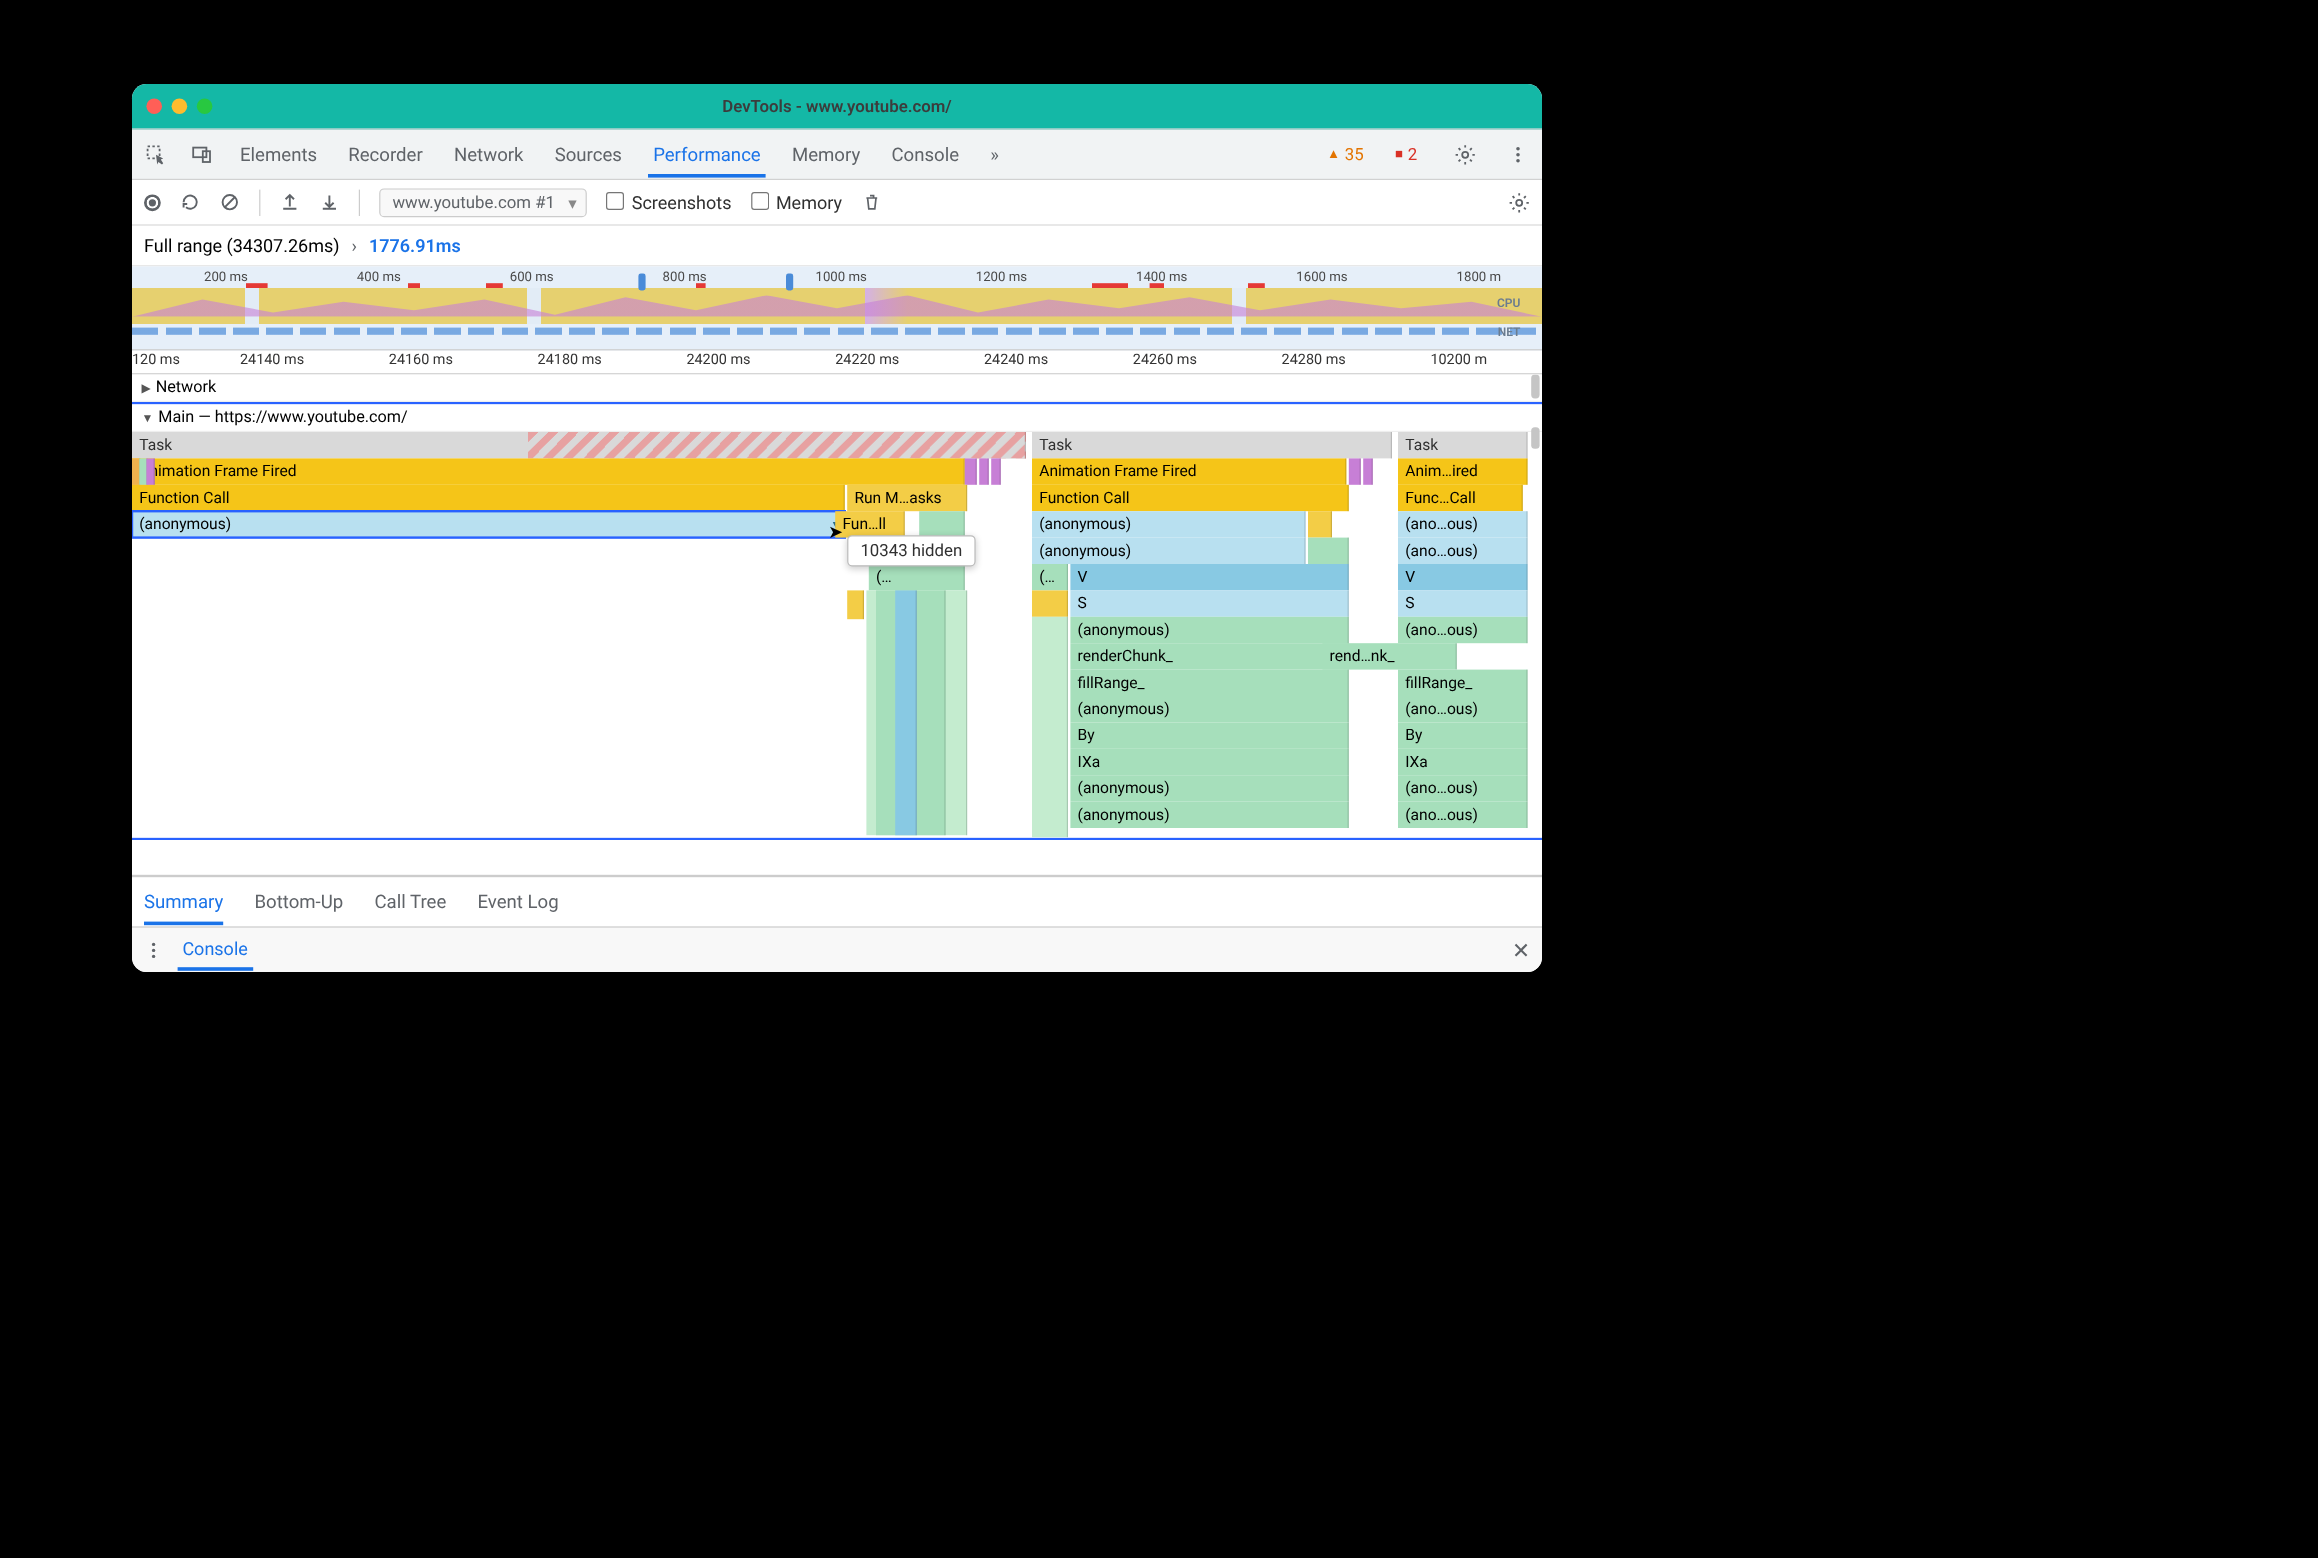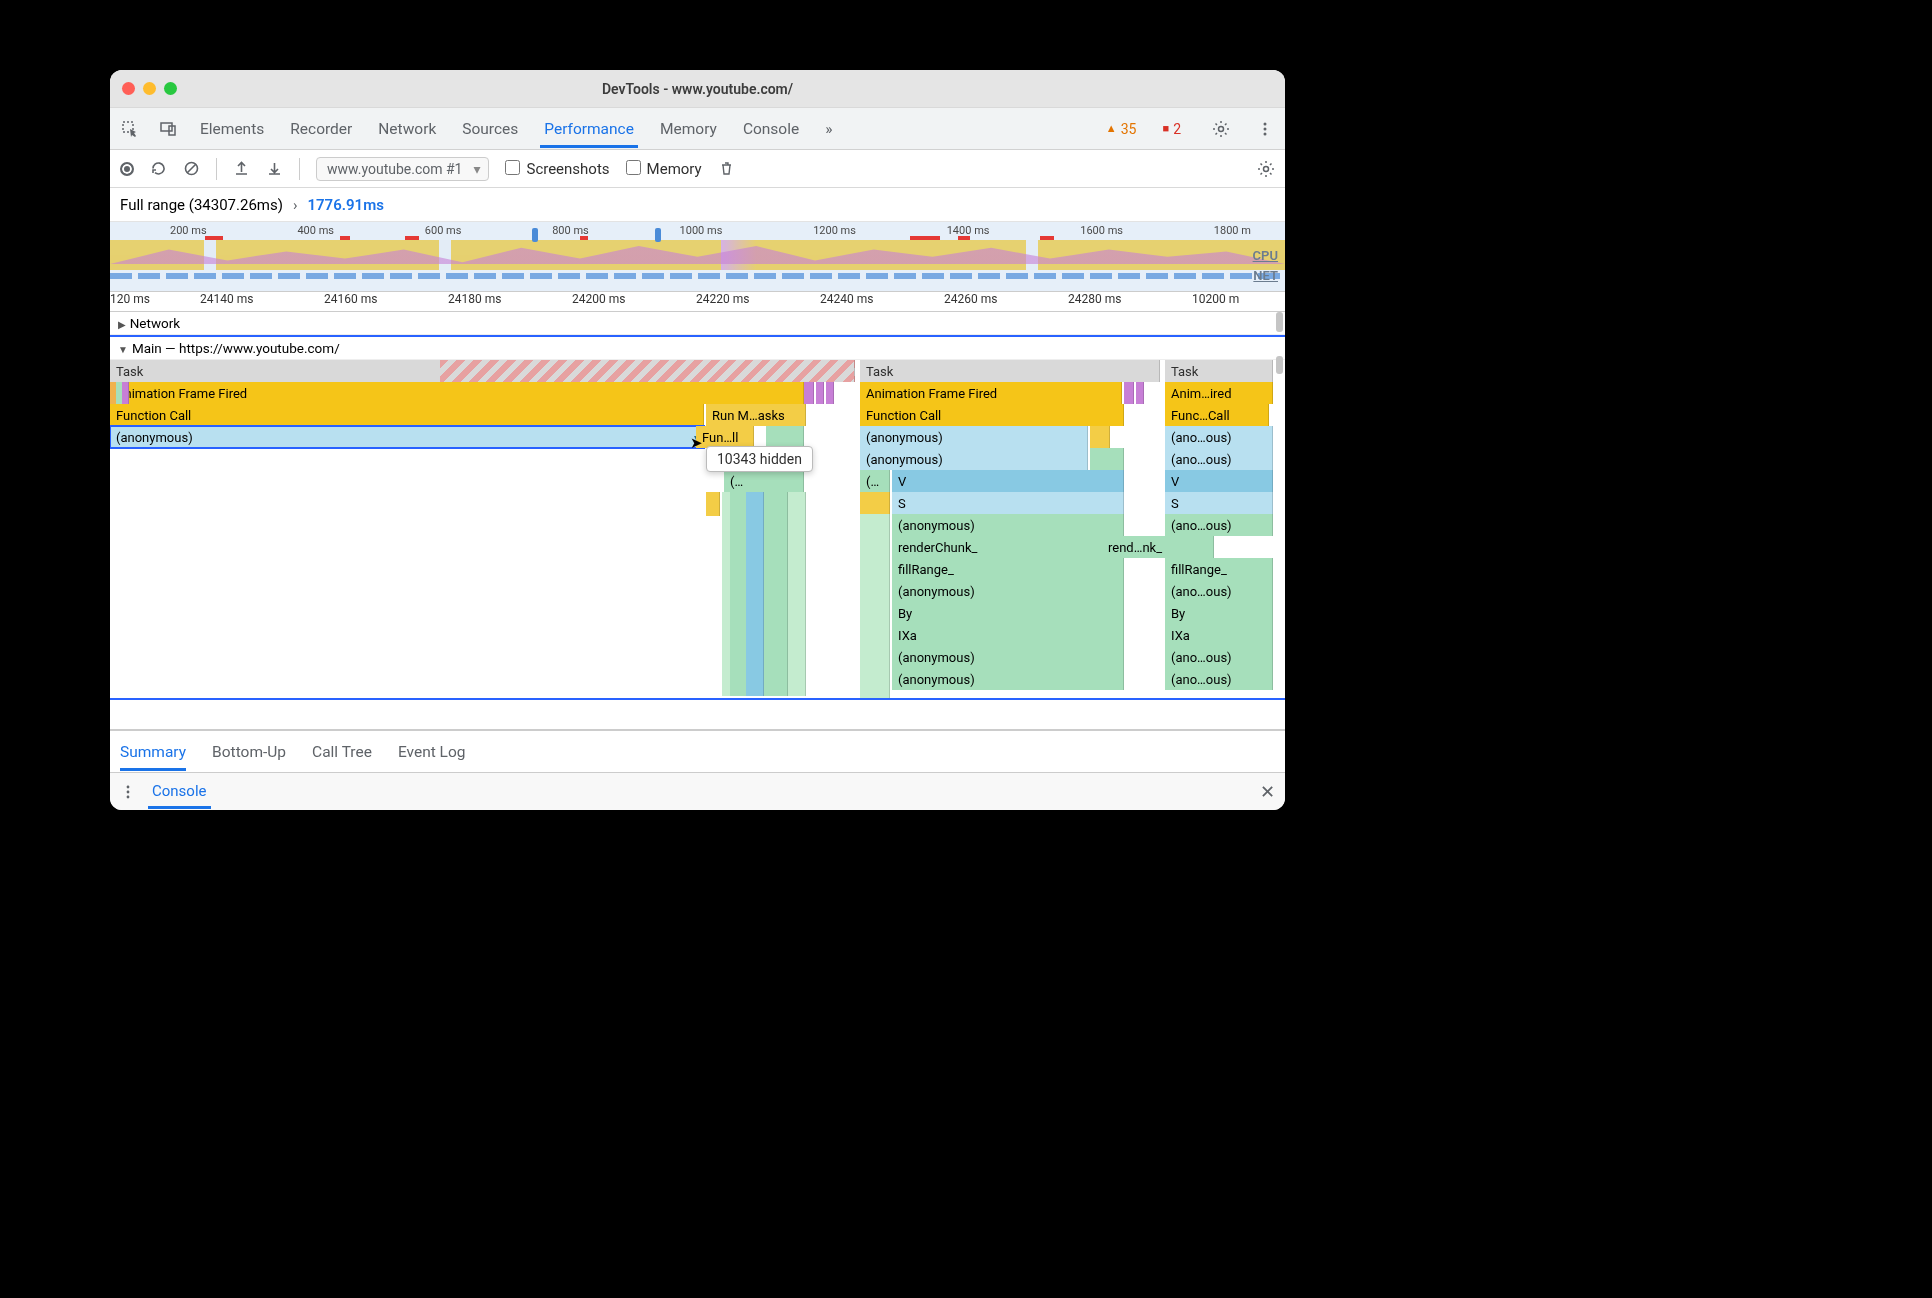--- a/index.html
+++ b/index.html
@@ -1,20 +1,20 @@
 <!DOCTYPE html>
 <html><head>
 <meta charset="utf-8">
 <style>
 * { margin: 0; padding: 0; box-sizing: border-box; font-family: -apple-system, BlinkMacSystemFont, "Segoe UI", Roboto, sans-serif; }
 body { background: #000; width: 1932px; height: 1298px; padding: 70px 110px; }
 .window { width: 1175px; height: 740px; background: #fff; border-radius: 12px; box-shadow: 0 20px 60px rgba(0,0,0,.4); overflow: hidden; display: flex; flex-direction: column; }
 
 
-.titlebar { height: 38px; background: #e5e5e5; border-bottom: 1px solid #d9d9d9; display: flex; align-items: center; padding: 0 12px; position: relative; }
+.titlebar { height: 38px; background: #14b8a6; border-bottom: 1px solid #d9d9d9; display: flex; align-items: center; padding: 0 12px; position: relative; }
 .traffic { display: flex; gap: 8px; }
 .traffic span { width: 13px; height: 13px; border-radius: 50%; }
 .t-close { background: #ff5f57; }
 .t-min { background: #febc2e; }
 .t-max { background: #28c840; }
 .title { position: absolute; left: 0; right: 0; text-align: center; font-size: 14px; font-weight: 600; color: #3c3c3c; }
 
 
 .tabs { height: 42px; background: #f1f3f4; border-bottom: 1px solid #d1d1d1; display: flex; align-items: center; padding: 0 10px; gap: 18px; }
 .tabs .ic { width: 20px; color: #5f6368; display: flex; align-items: center; justify-content: center; }
@@ -49,21 +49,21 @@
     #e0eaf5;
   opacity: .55;
 }
 .overview .waveform2 { position: absolute; top: 24px; left: 0; right: 0; height: 18px;
   background: linear-gradient(90deg, rgba(199,127,214,.6) 0, rgba(199,127,214,.6) 100%);
   clip-path: polygon(0 100%, 5% 20%, 10% 80%, 15% 30%, 20% 70%, 25% 20%, 30% 90%, 35% 10%, 40% 70%, 45% 0%, 50% 60%, 55% 0%, 60% 80%, 65% 20%, 70% 60%, 75% 10%, 80% 70%, 85% 20%, 90% 60%, 95% 30%, 100% 100%);
 }
 .overview .redbar { position: absolute; top: 14px; height: 4px; background: #e53935; }
 .overview .net { position: absolute; bottom: 12px; left: 0; right: 0; height: 6px;
   background: repeating-linear-gradient(90deg, #4a8bd8 0, #4a8bd8 22px, transparent 22px, transparent 28px); opacity: .7; }
-.overview .lbl-cpu, .overview .lbl-net { position: absolute; right: 7px; font-size: 13px; color: #6b7c8f; font-weight: 600; text-decoration: underline; }
+.overview .lbl-cpu, .overview .lbl-net { position: absolute; right: 18px; font-size: 10px; color: #6b7c8f; font-weight: 600; }
 .overview .lbl-cpu { top: 26px; } .overview .lbl-net { bottom: 8px; }
 .overview .handle { position: absolute; top: 6px; width: 6px; height: 14px; background: #4a8bd8; border-radius: 2px; }
 
 
 .ruler { height: 20px; border-bottom: 1px solid #ccc; display: flex; font-size: 12px; color: #333; padding-left: 0; }
 .ruler span { flex: 0 0 124px; }
 
 
 .tracks { flex: 1; overflow: hidden; position: relative; border-bottom: 1px solid #ccc; }
 .track-head { font-size: 13.5px; padding: 3px 8px; background: #fff; border-bottom: 1px solid #eee; }

